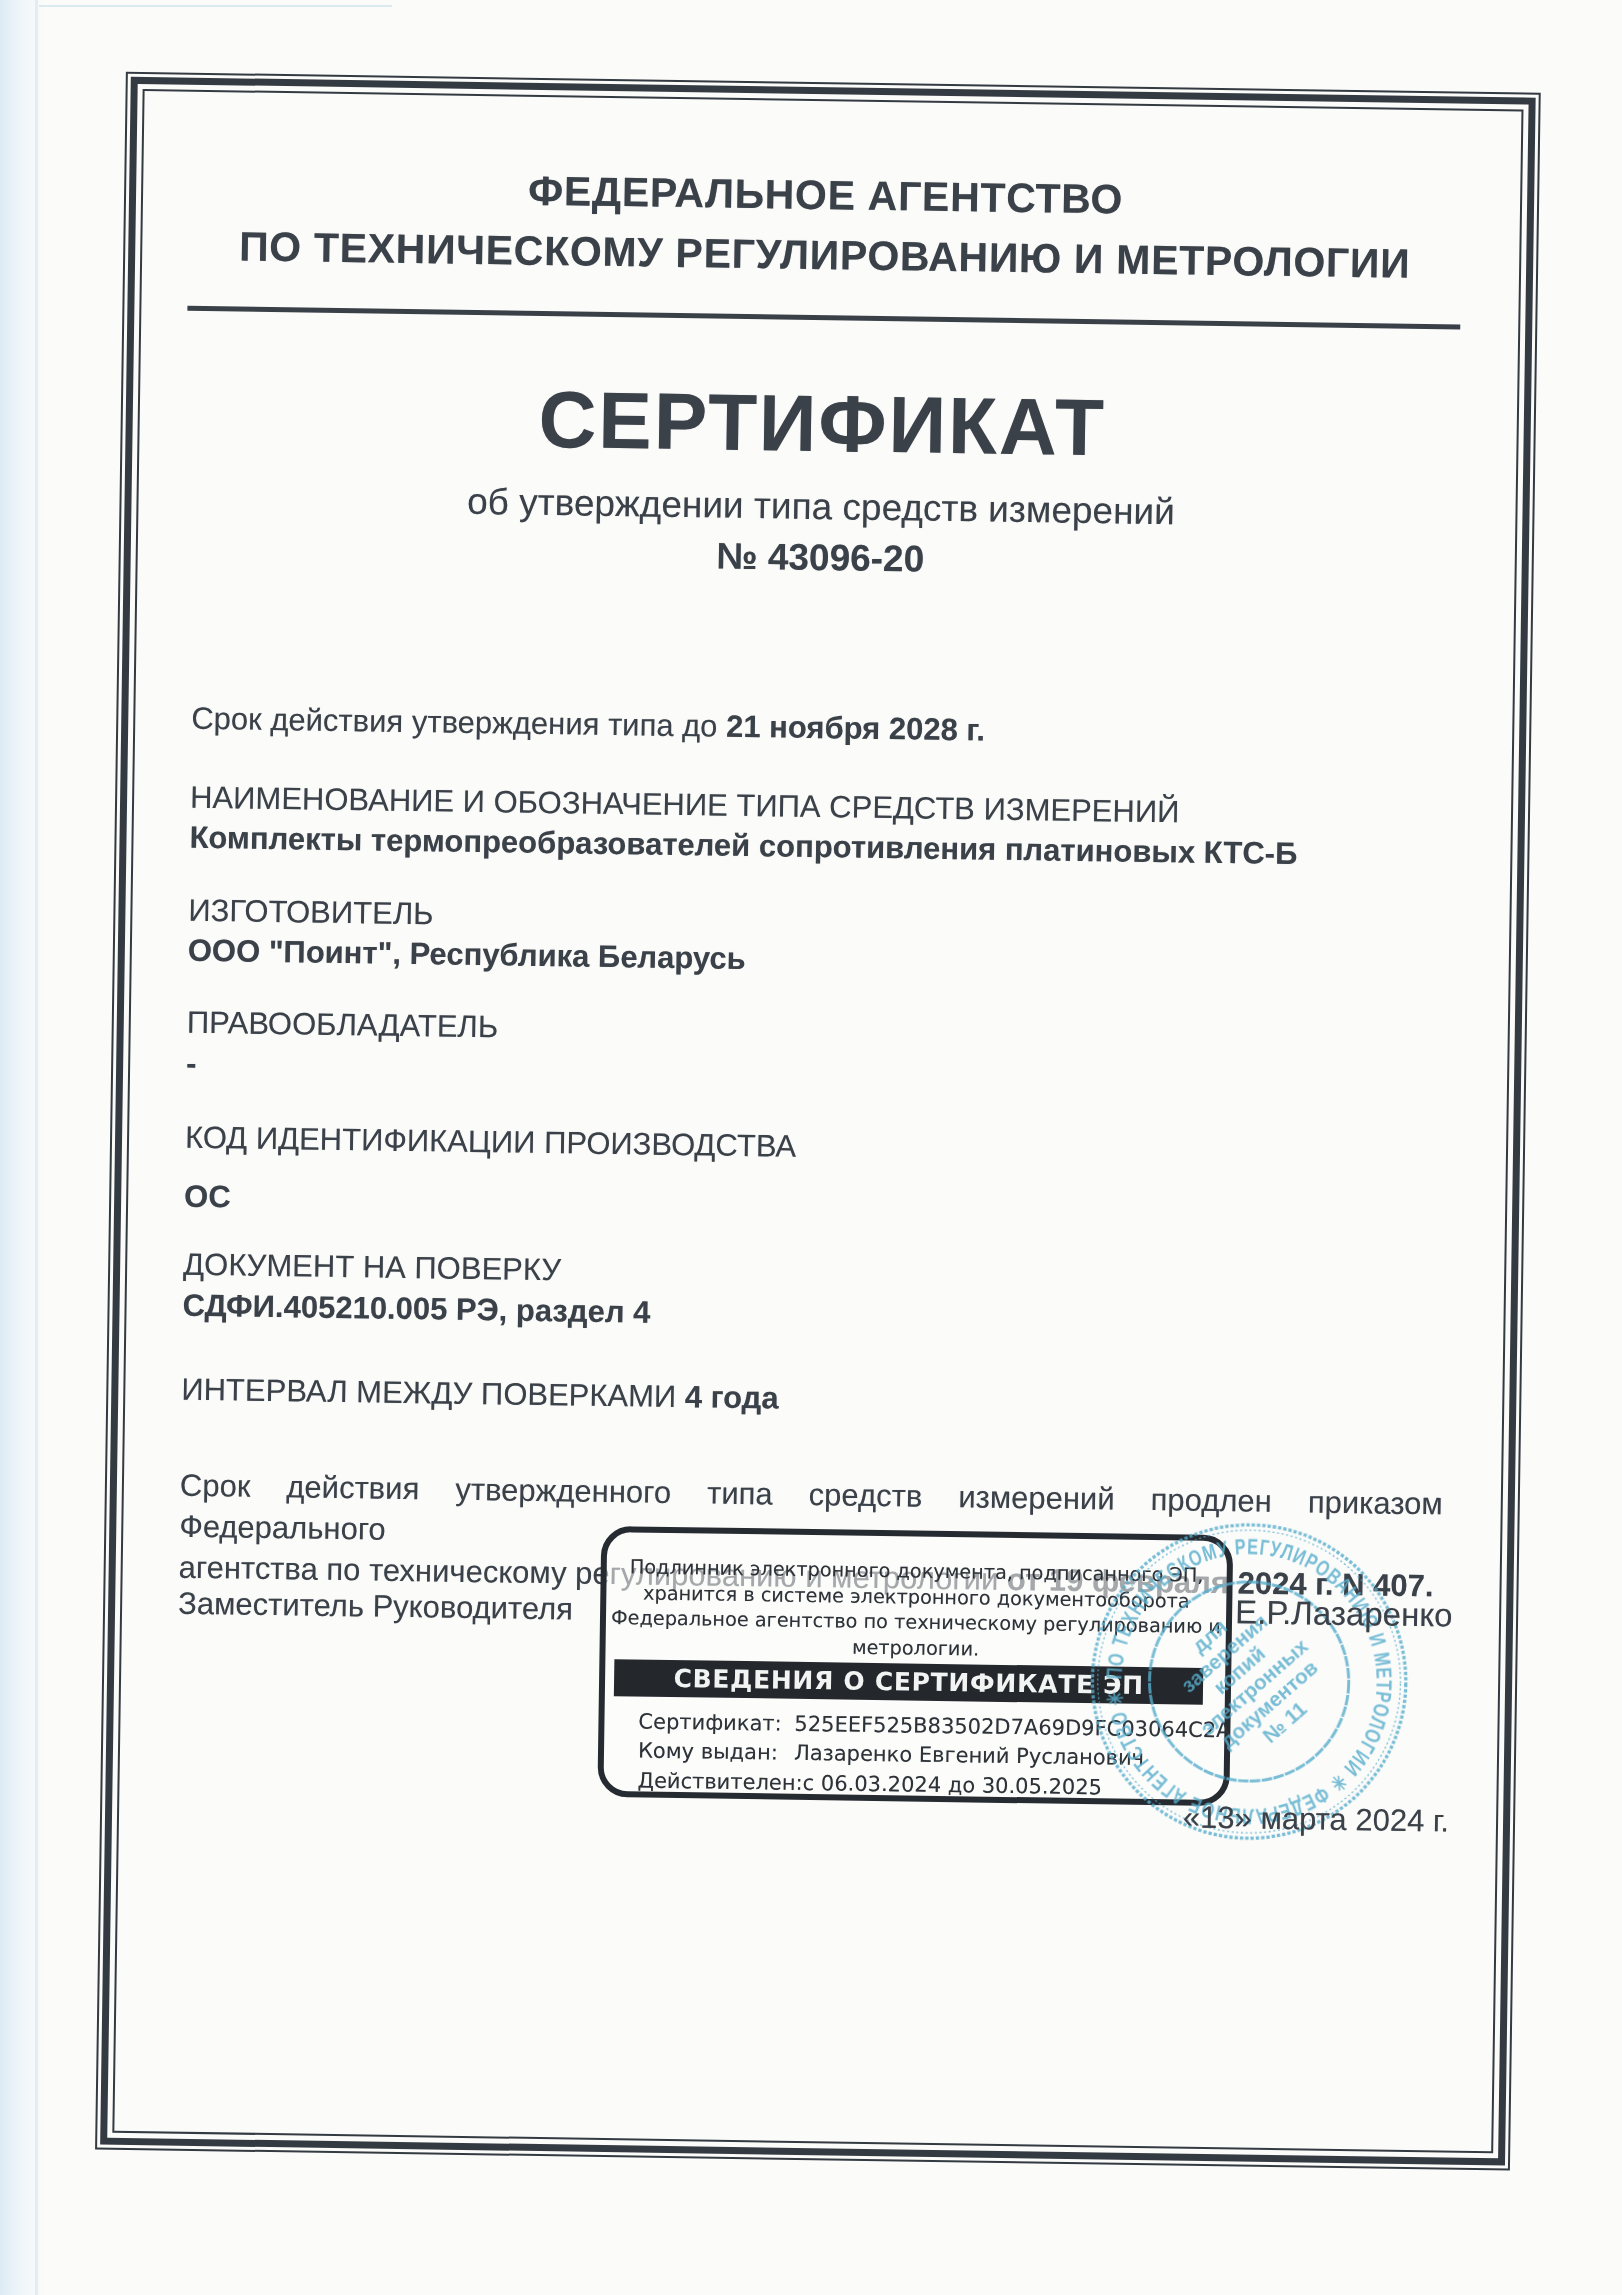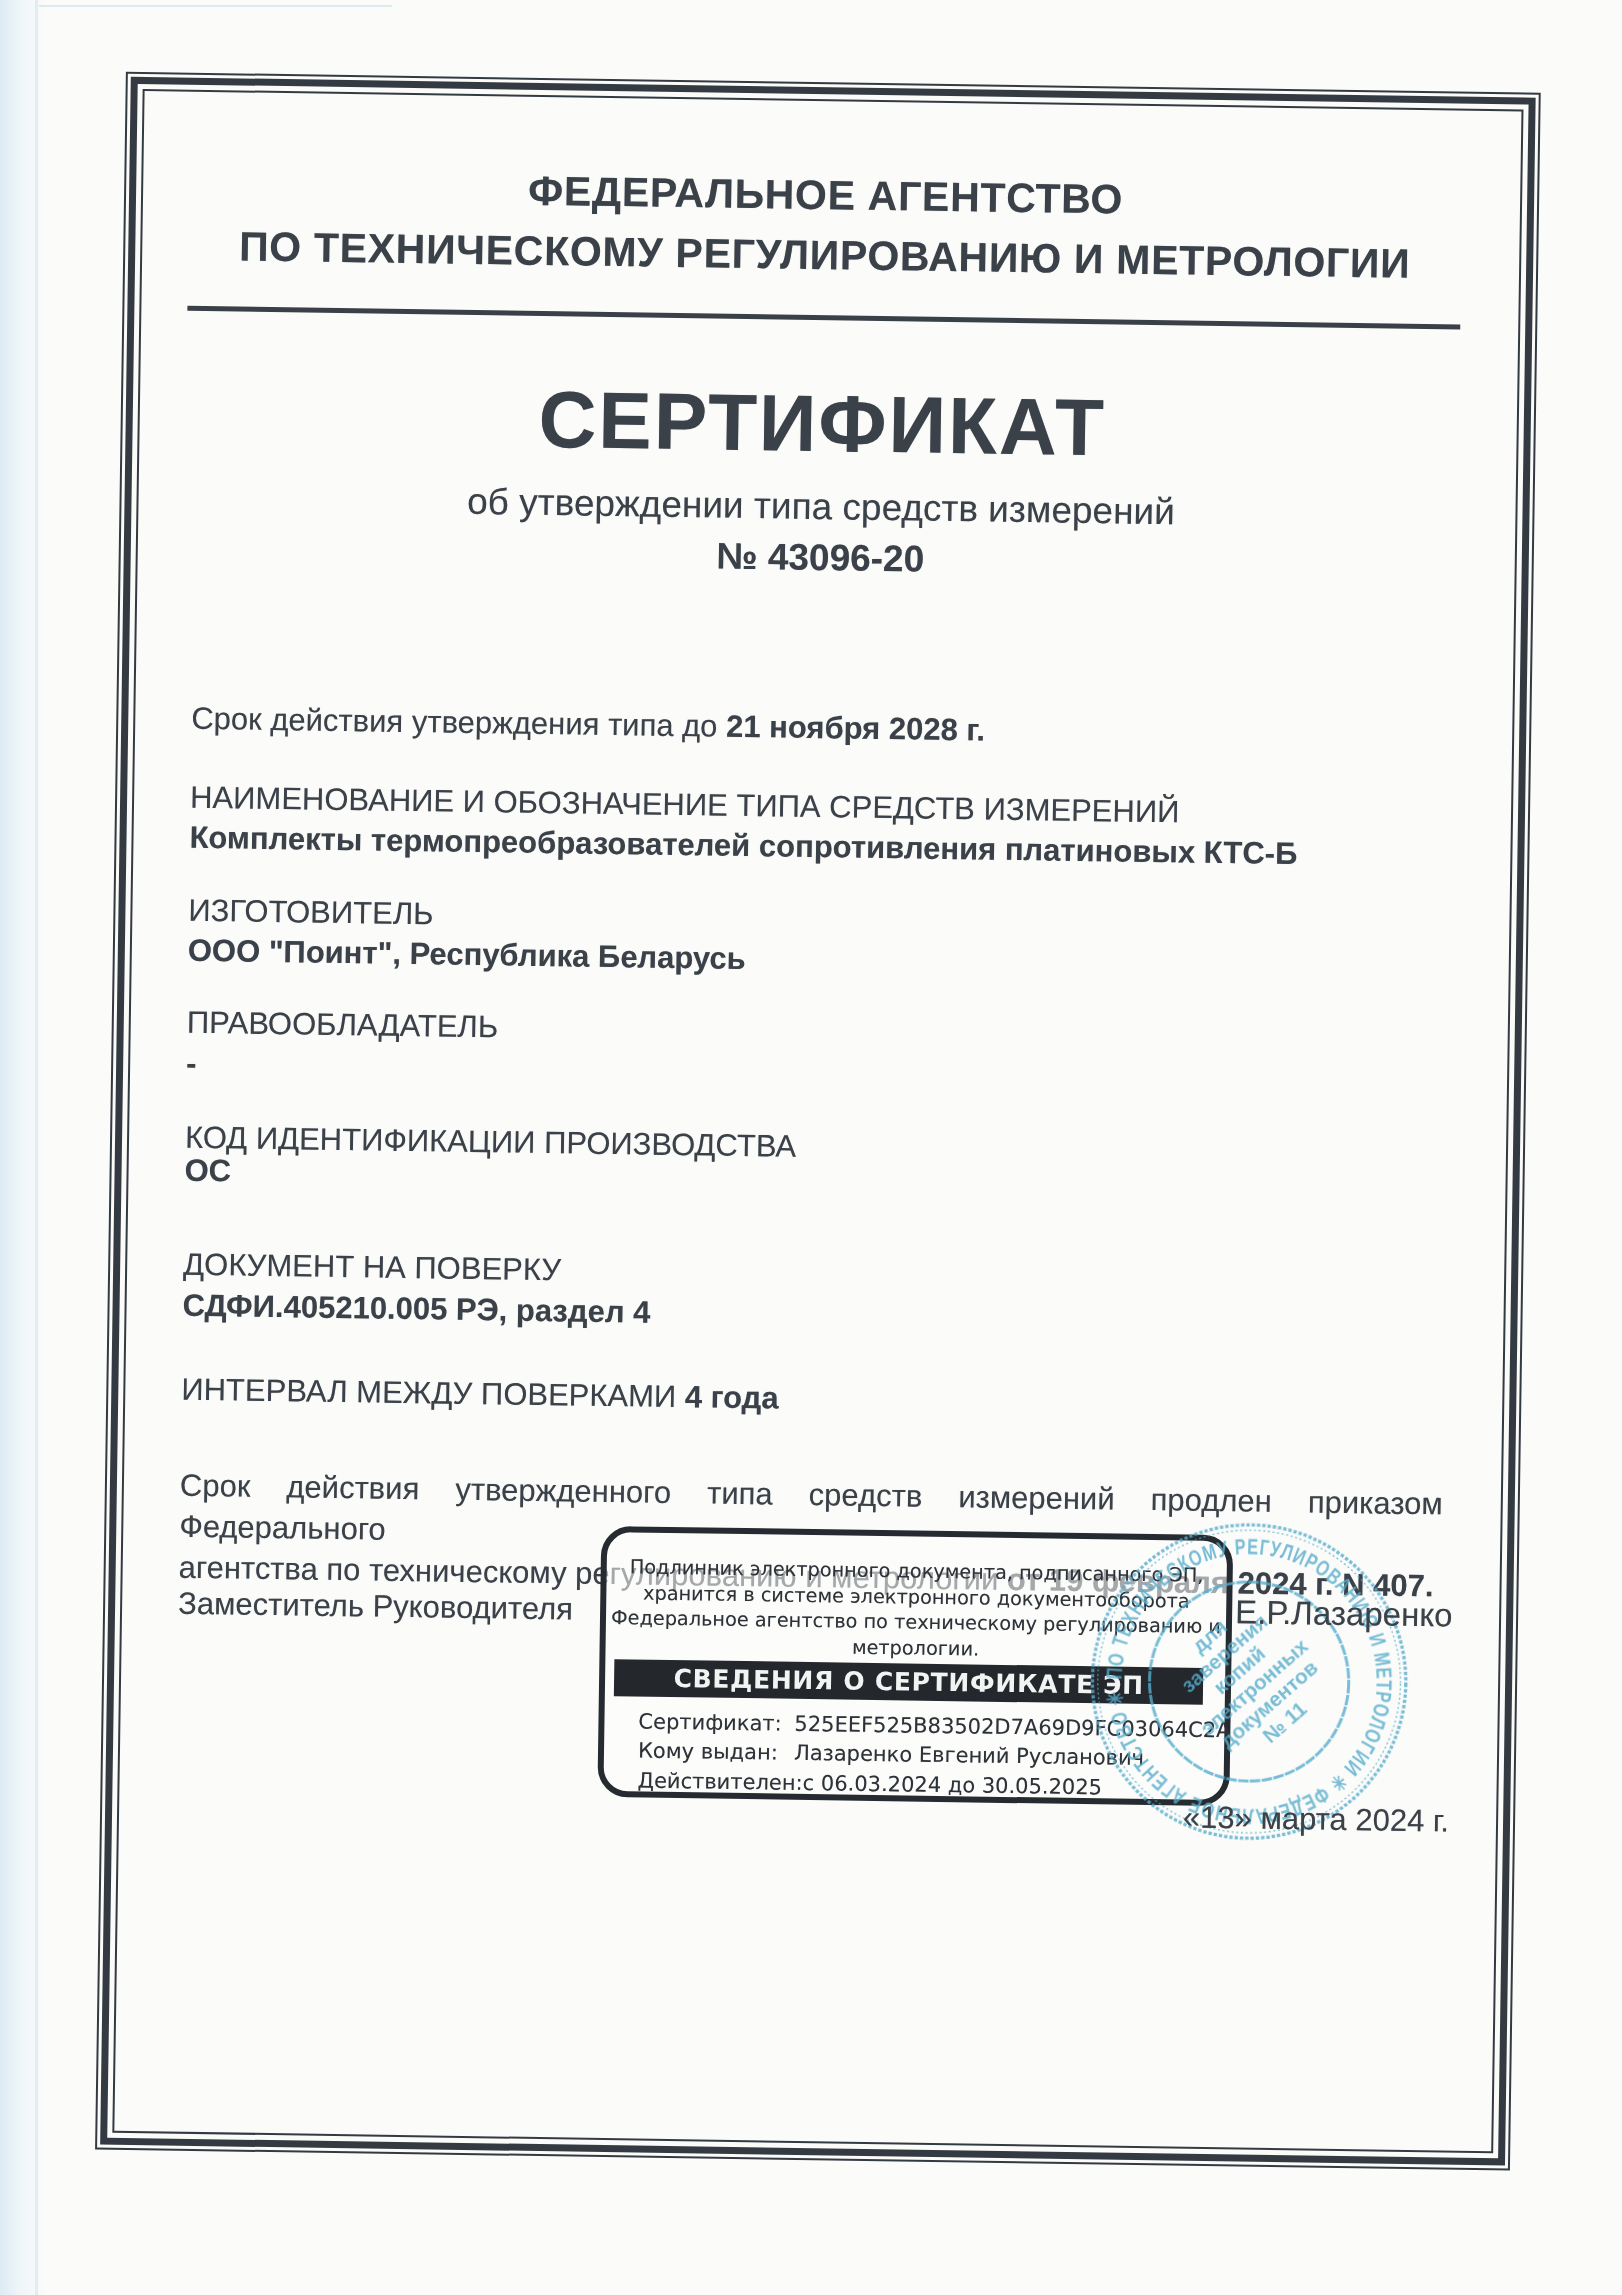--- a/index.html
+++ b/index.html
@@ -95,21 +95,21 @@
   <div class="txt body-line" style="top:789px">НАИМЕНОВАНИЕ И ОБОЗНАЧЕНИЕ ТИПА СРЕДСТВ ИЗМЕРЕНИЙ</div>
   <div class="txt body-line b" style="top:829px">Комплекты термопреобразователей сопротивления платиновых КТС-Б</div>
 
   <div class="txt body-line" style="top:902px">ИЗГОТОВИТЕЛЬ</div>
   <div class="txt body-line b" style="top:942px">ООО "Поинт", Республика Беларусь</div>
 
   <div class="txt body-line" style="top:1014px">ПРАВООБЛАДАТЕЛЬ</div>
   <div class="txt body-line b" style="top:1055px">-</div>
 
   <div class="txt body-line" style="top:1129px">КОД ИДЕНТИФИКАЦИИ ПРОИЗВОДСТВА</div>
-  <div class="txt body-line b" style="top:1162px">ОС</div>
+  <div class="txt body-line b" style="top:1188px">ОС</div>
 
   <div class="txt body-line" style="top:1256px">ДОКУМЕНТ НА ПОВЕРКУ</div>
   <div class="txt body-line b" style="top:1297px">СДФИ.405210.005 РЭ, раздел 4</div>
 
   <div class="txt body-line" style="top:1381px">
     <span>ИНТЕРВАЛ МЕЖДУ ПОВЕРКАМИ </span><b>4 года</b>
   </div>
 
   <div class="para" style="top:1474px">
     <span class="jline">Срок действия утвержденного типа средств измерений продлен приказом Федерального</span>

